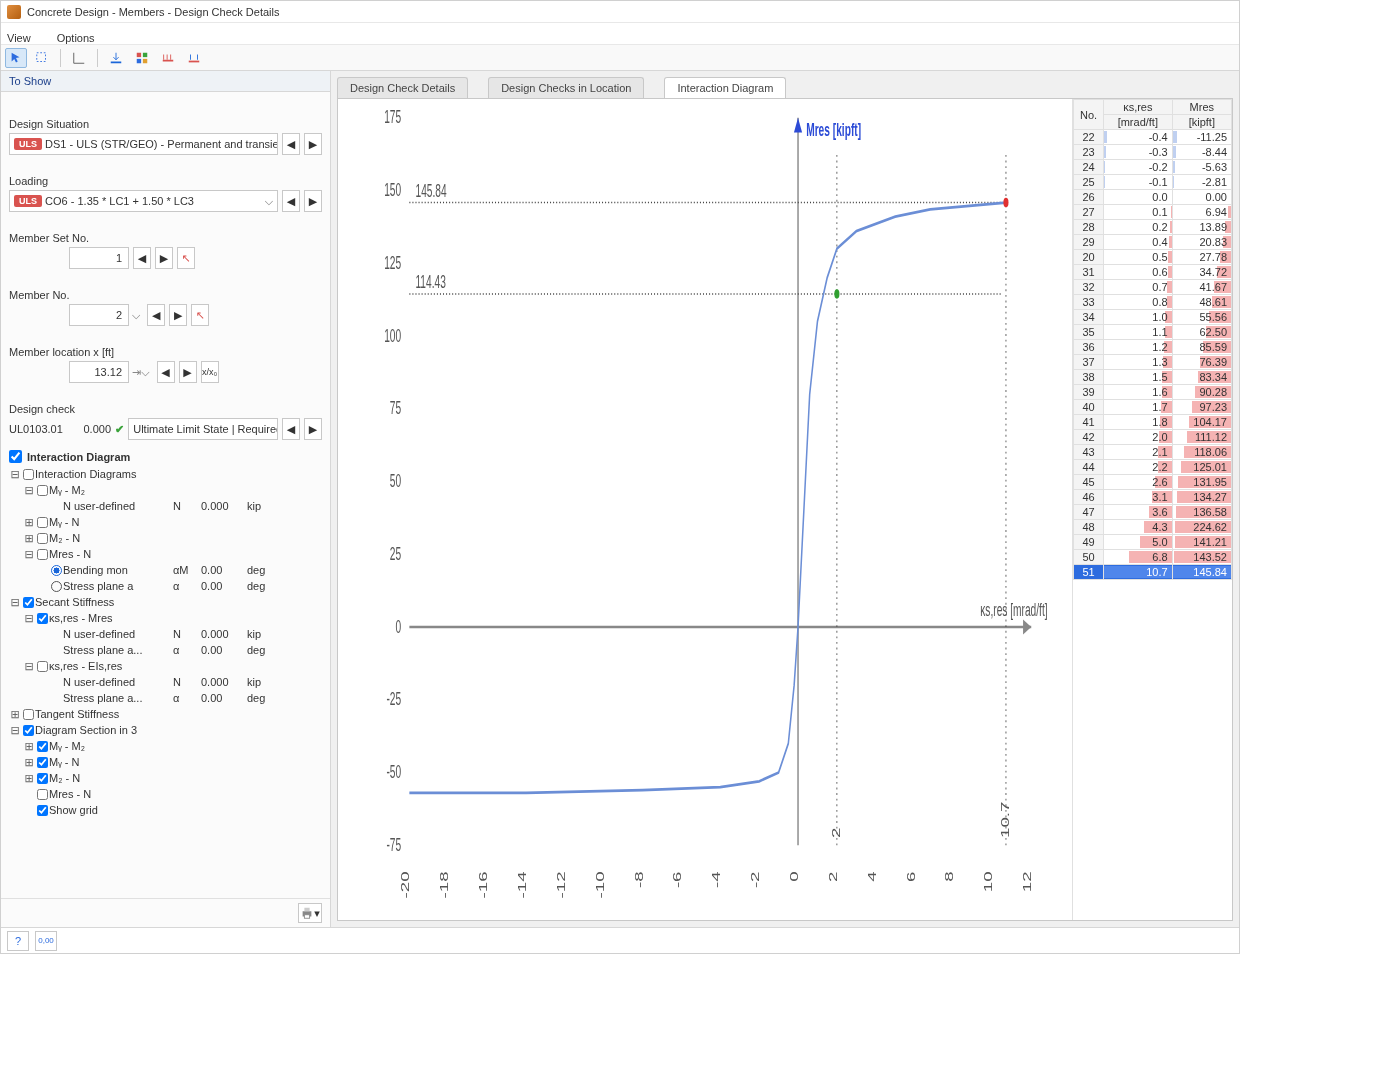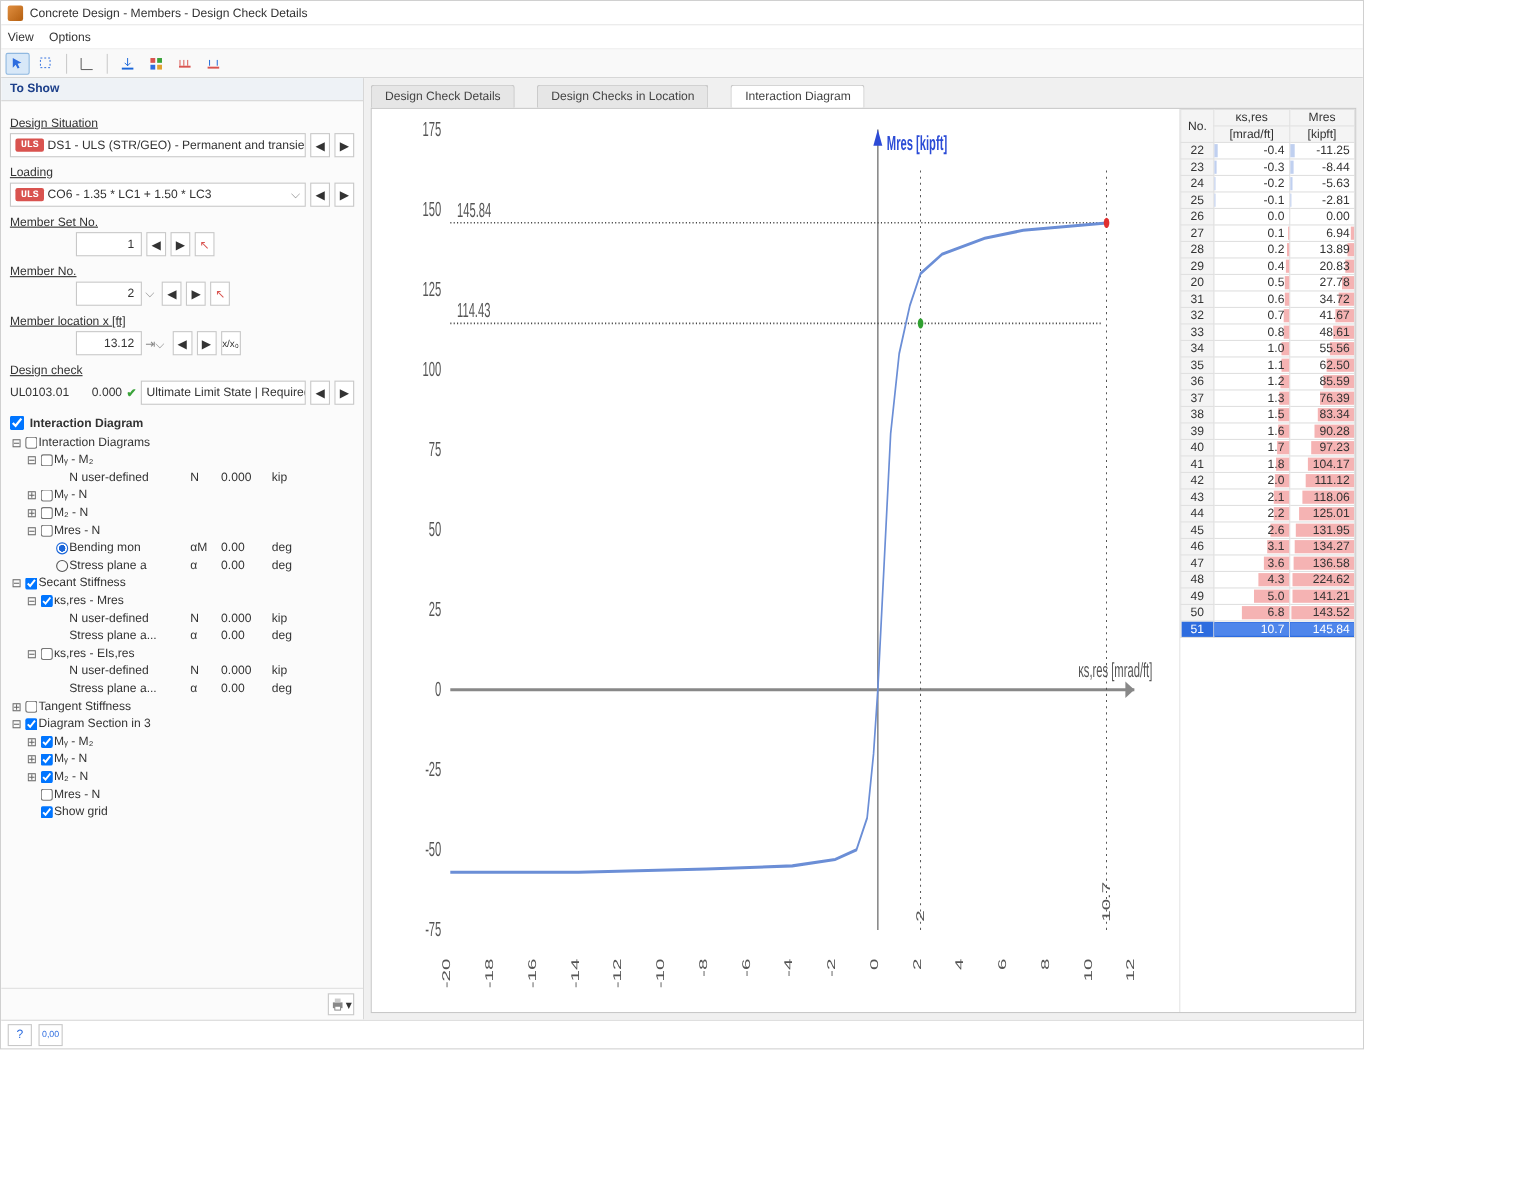--- a/index.html
+++ b/index.html
@@ -2,40 +2,40 @@
 <html><head>
 <meta charset="utf-8">
 <style>
 * { box-sizing: border-box; margin: 0; padding: 0; font-family: "Segoe UI", Tahoma, sans-serif; font-size: 11px; }
 body { background: #fff; color: #333; width: 1240px; height: 954px; overflow: hidden; display: flex; flex-direction: column; border: 1px solid #d0d0d0;}
 
 
 .title-bar { display: flex; align-items: center; height: 22px; padding: 0 6px; background: #fff; border-bottom: 1px solid #e8e8e8;}
 .title-bar .ico { width:14px;height:14px;background:linear-gradient(135deg,#e08e3f,#b45f10);border-radius:2px;margin-right:6px;}
 
-.menu-bar { display: flex; align-items: center; height: 22px; padding: 0 6px; gap: 14px; border-bottom: 1px solid #e8e8e8;}
+.menu-bar { display: flex; align-items: flex-end; height: 22px; padding: 0 6px; gap: 26px; border-bottom: 1px solid #e8e8e8;}
 .menu-bar span { cursor: default; }
 
 .toolbar { display: flex; align-items: center; height: 26px; padding: 0 4px; gap: 4px; background:#f9f9f9; border-bottom: 1px solid #d7d7d7;}
 .tbtn { width:22px;height:20px;border:1px solid transparent;display:flex;align-items:center;justify-content:center;border-radius:2px;}
 .tbtn.active { background:#d8e8f8;border-color:#8fb8e0;}
 .tbtn svg { width:14px;height:14px;}
 .sep { width:1px;height:18px;background:#ccc;margin:0 3px;}
 
 
 .main { flex:1; display:flex; overflow:hidden;}
 .sidebar { width:330px; border-right:1px solid #d7d7d7; background:#fbfbfb; display:flex; flex-direction:column; overflow:hidden;}
 .content { flex:1; display:flex; flex-direction:column; overflow:hidden; background:#f0f0f0;}
 
 
-.side-head { background:#eef2f6; font-weight:bold; color:#1c3f8a; padding:4px 8px; border-bottom:1px solid #d7d7d7;}
+.side-head { background:#eef2f6; font-weight:normal; color:#1c3f8a; padding:4px 8px; border-bottom:1px solid #d7d7d7;}
 .side-body { padding:6px 8px; flex:1; overflow:auto;}
-.lbl { color:#333; margin-top:8px; margin-bottom:3px;text-decoration:underline;}
+.lbl { color:#333; margin-top:20px; margin-bottom:3px;}
 .row { display:flex; align-items:center; gap:4px; margin-bottom:6px;}
-.badge { background:#d9534f;color:#fff;font-size:9px;padding:1px 5px;border-radius:2px;font-weight:bold;font-family:Liberation Mono, monospace;}
+.badge { background:#d9534f;color:#fff;font-size:9px;padding:1px 5px;border-radius:2px;font-weight:bold;}
 .combo { flex:1; background:#fff;border:1px solid #c8c8c8;height:22px;display:flex;align-items:center;padding:0 4px;overflow:hidden;white-space:nowrap;text-overflow:ellipsis;}
 .sq-btn { width:18px;height:22px;border:1px solid #c8c8c8;background:#fff;display:flex;align-items:center;justify-content:center;}
 .spin-ctrl { display:flex; align-items:center; }
 .spin-ctrl .val { width:60px;text-align:right;padding-right:6px;background:#fff;border:1px solid #c8c8c8;height:22px;line-height:20px;}
 .ok-ico { color:#3aa33a; font-weight:bold;}
 .chk { display:flex;align-items:center;gap:5px;margin:3px 0;}
 .chk input { width:13px;height:13px;}
 .chk.bold label { font-weight:bold;}
 
 .tree { font-size:11px; margin-top:2px;}

